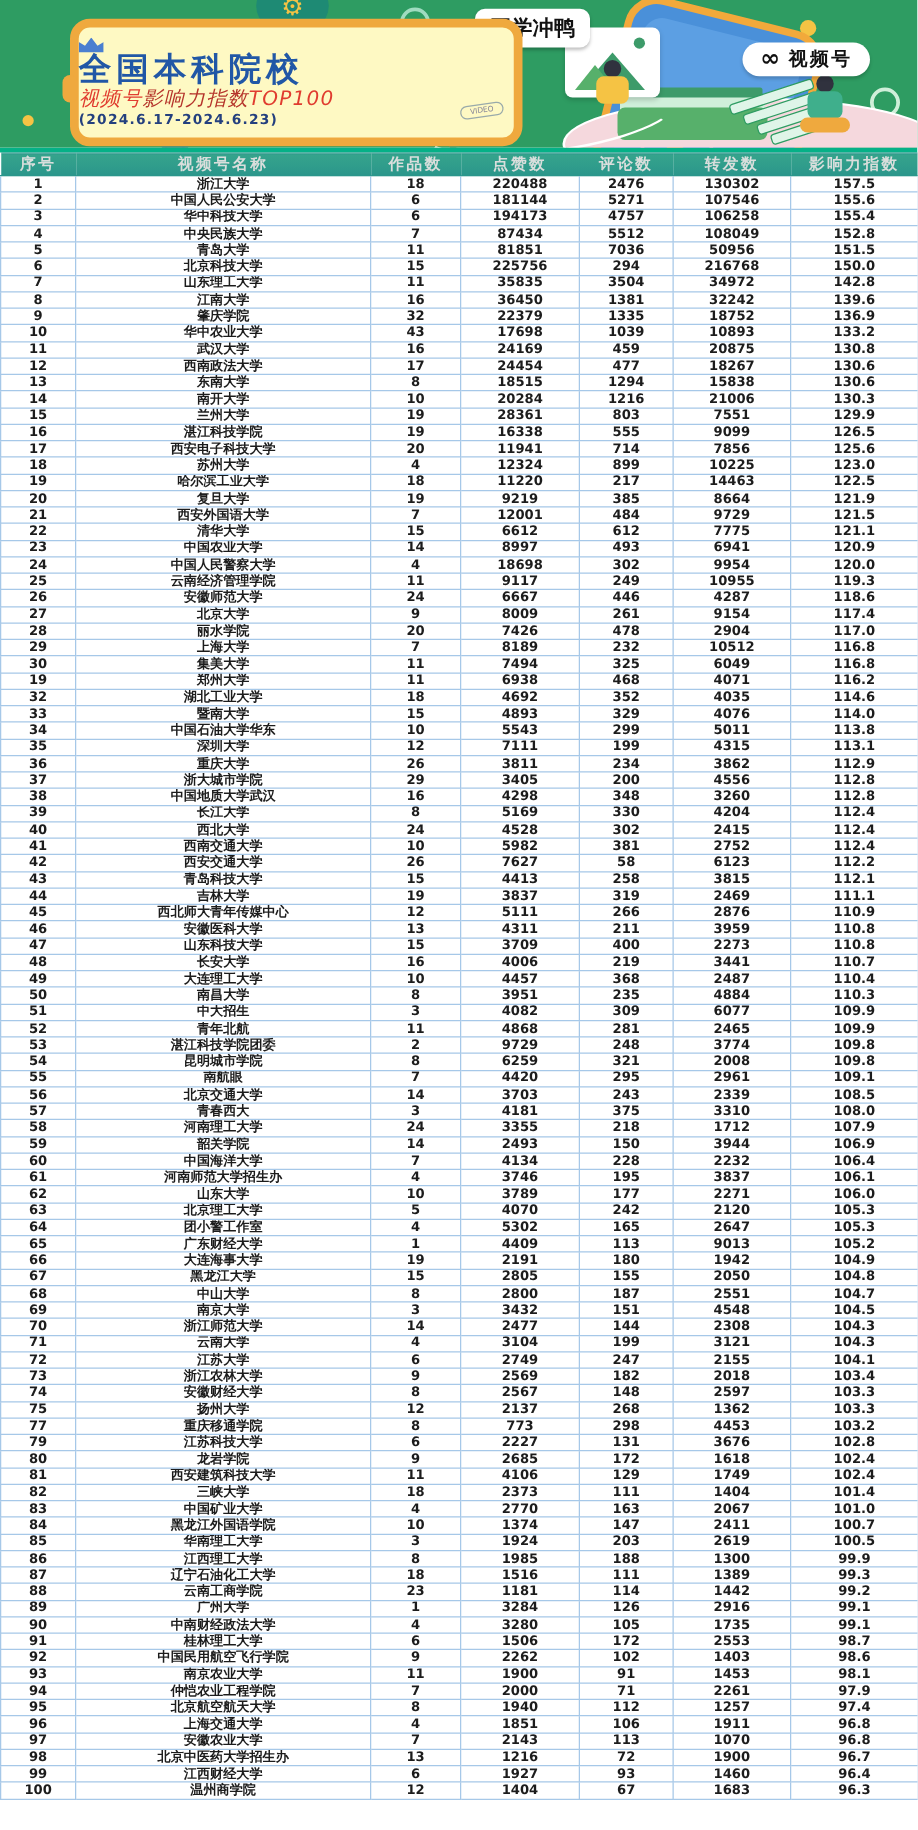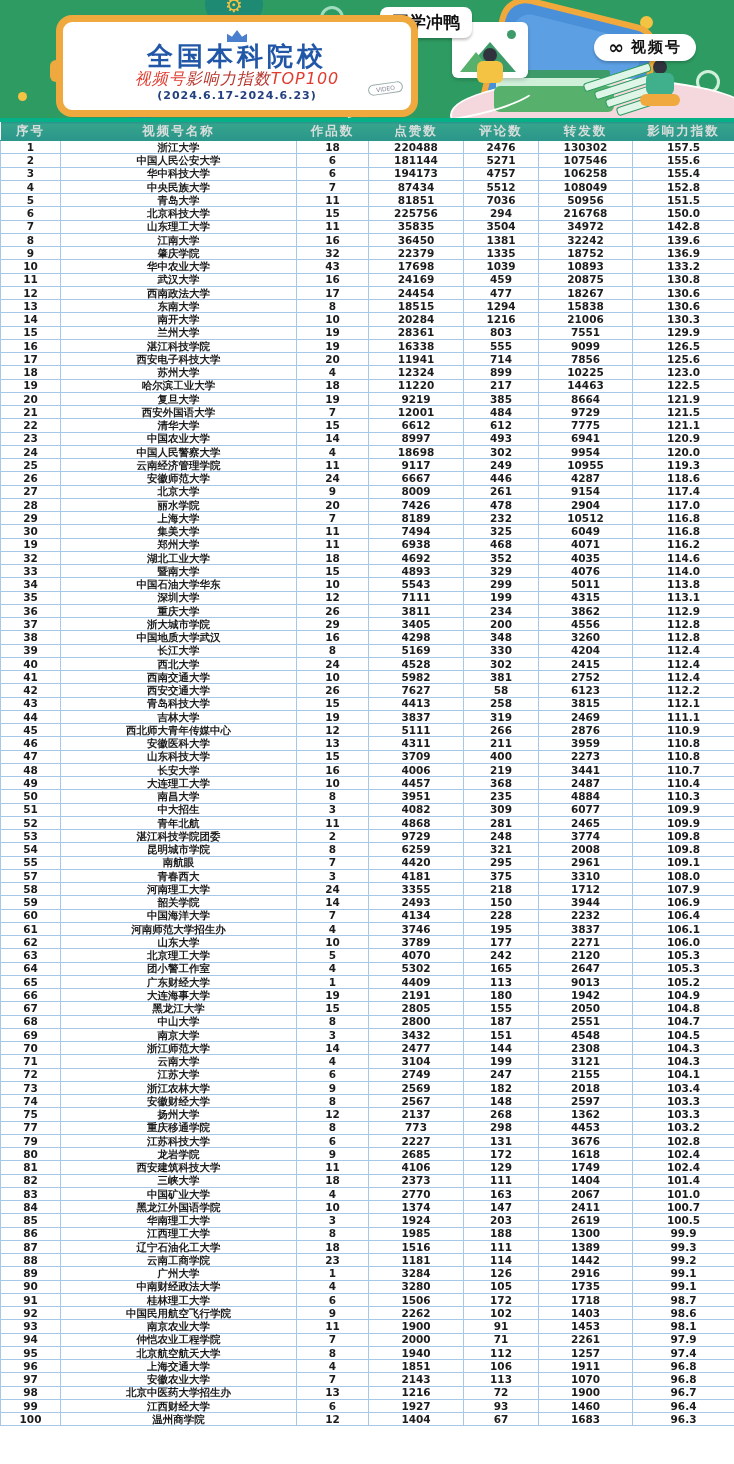--- a/index.html
+++ b/index.html
@@ -39,22 +39,22 @@
   .bubble{left:380px;top:7px;background:#fff;border-radius:8px;padding:4px 12px;
     font-size:17px;font-weight:bold;color:#111;box-shadow:0 2px 3px rgba(0,0,0,.25);}
   .bubble:after{content:"";position:absolute;left:18px;bottom:-7px;width:0;height:0;
     border-left:7px solid transparent;border-right:7px solid transparent;border-top:8px solid #fff;}
   
   .brand-pill{right:38px;top:34px;background:#fff;border-radius:999px;padding:4px 14px;
     display:flex;align-items:center;gap:7px;box-shadow:0 2px 3px rgba(0,0,0,.2);}
   .brand-icon{font-size:19px;font-weight:bold;color:#111;line-height:1;}
   .brand-text{font-size:15px;font-weight:bold;color:#111;letter-spacing:2px;}
   
-  .card{left:56px;top:15px;width:348px;height:88px;background:#ffffff;border:7px solid #EFA93E;
-    border-radius:16px;display:flex;flex-direction:column;align-items:center;justify-content:center;}
+  .card{left:56px;top:15px;width:348px;height:88px;background:#fef9c3;border:7px solid #EFA93E;
+    border-radius:16px;display:flex;flex-direction:column;justify-content:center;}
   .card-knob{position:absolute;left:-13px;top:38px;width:12px;height:22px;background:#EFA93E;border-radius:6px;}
   .crown-logo{width:20px;height:12px;background:#4A7FD0;
     clip-path:polygon(0 100%,0 30%,25% 55%,50% 0,75% 55%,100% 30%,100% 100%);margin-bottom:1px;}
   .card-title{font-size:26px;font-weight:bold;color:#2157A6;letter-spacing:4px;line-height:1.05;}
   .card-sub{font-size:16px;font-weight:normal;font-style:italic;line-height:1.15;letter-spacing:1px;}
   .sub-a{color:#E03C2F;}
   .sub-b{color:#B5342B;}
   .card-date{font-size:11px;font-weight:bold;color:#24407E;letter-spacing:1px;line-height:1.2;}
   .video-badge{position:absolute;right:8px;bottom:16px;border:1px solid #9aa;border-radius:999px;
     font-size:6px;color:#889;padding:1px 7px;transform:rotate(-8deg);}
@@ -683,20 +683,29 @@
       <tr>
     <td>55</td>
     <td>南航眼</td>
     <td>7</td>
     <td>4420</td>
     <td>295</td>
     <td>2961</td>
     <td>109.1</td>
   </tr>
       <tr>
+    <td>56</td>
+    <td>北京交通大学</td>
+    <td>14</td>
+    <td>3703</td>
+    <td>243</td>
+    <td>2339</td>
+    <td>108.5</td>
+  </tr>
+      <tr>
     <td>57</td>
     <td>青春西大</td>
     <td>3</td>
     <td>4181</td>
     <td>375</td>
     <td>3310</td>
     <td>108.0</td>
   </tr>
       <tr>
     <td>58</td>
@@ -976,21 +985,21 @@
     <td>105</td>
     <td>1735</td>
     <td>99.1</td>
   </tr>
       <tr>
     <td>91</td>
     <td>桂林理工大学</td>
     <td>6</td>
     <td>1506</td>
     <td>172</td>
-    <td>1718</td>
+    <td>2553</td>
     <td>98.7</td>
   </tr>
       <tr>
     <td>92</td>
     <td>中国民用航空飞行学院</td>
     <td>9</td>
     <td>2262</td>
     <td>102</td>
     <td>1403</td>
     <td>98.6</td>

